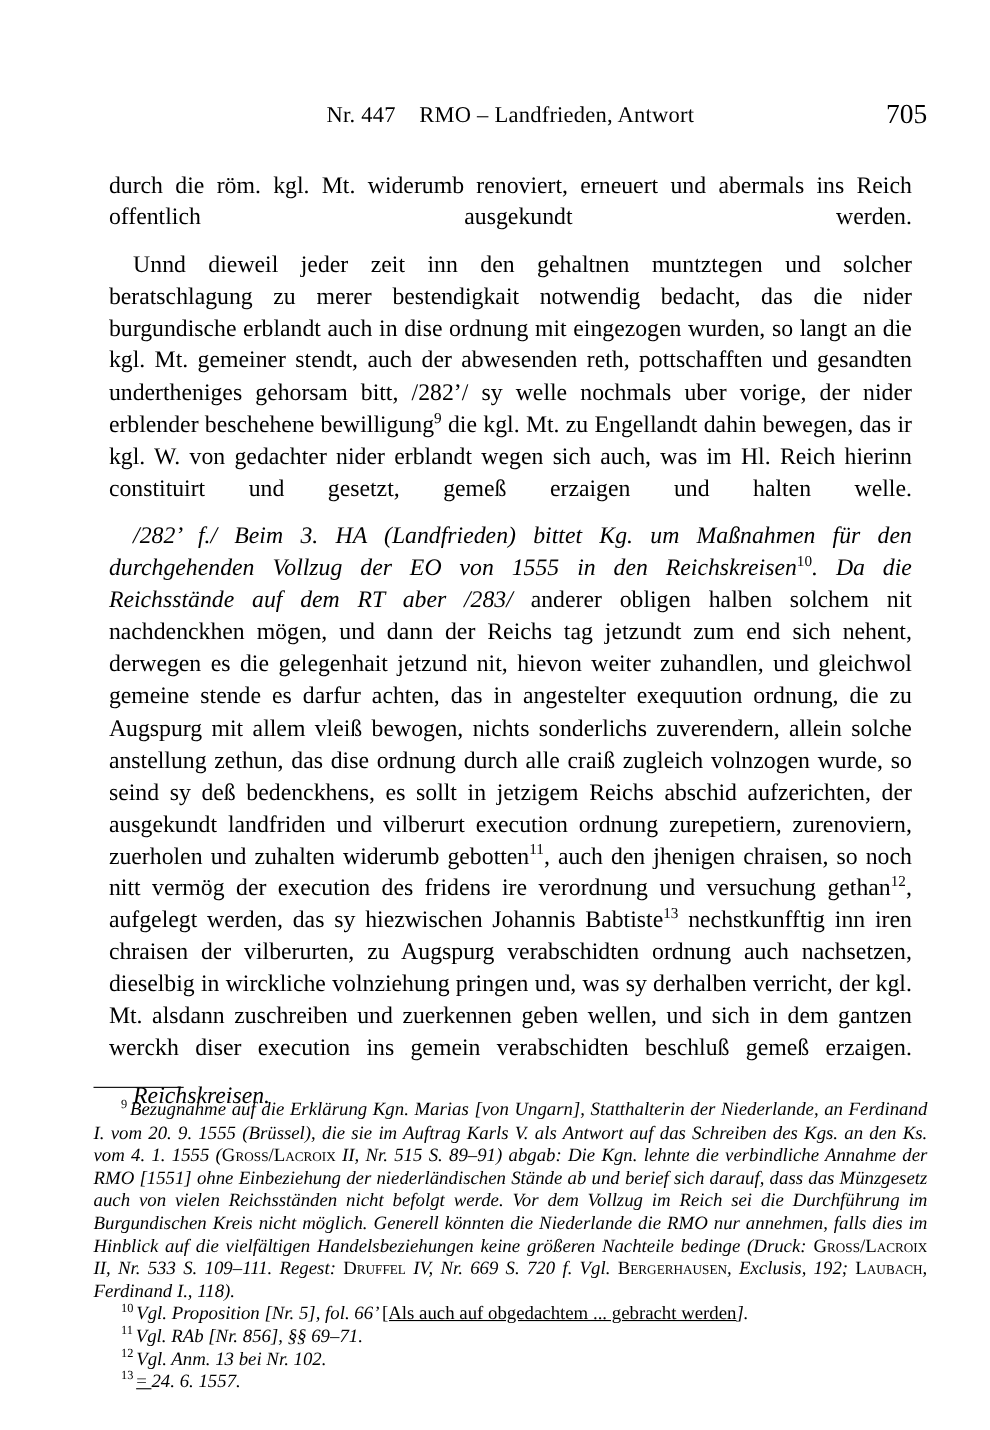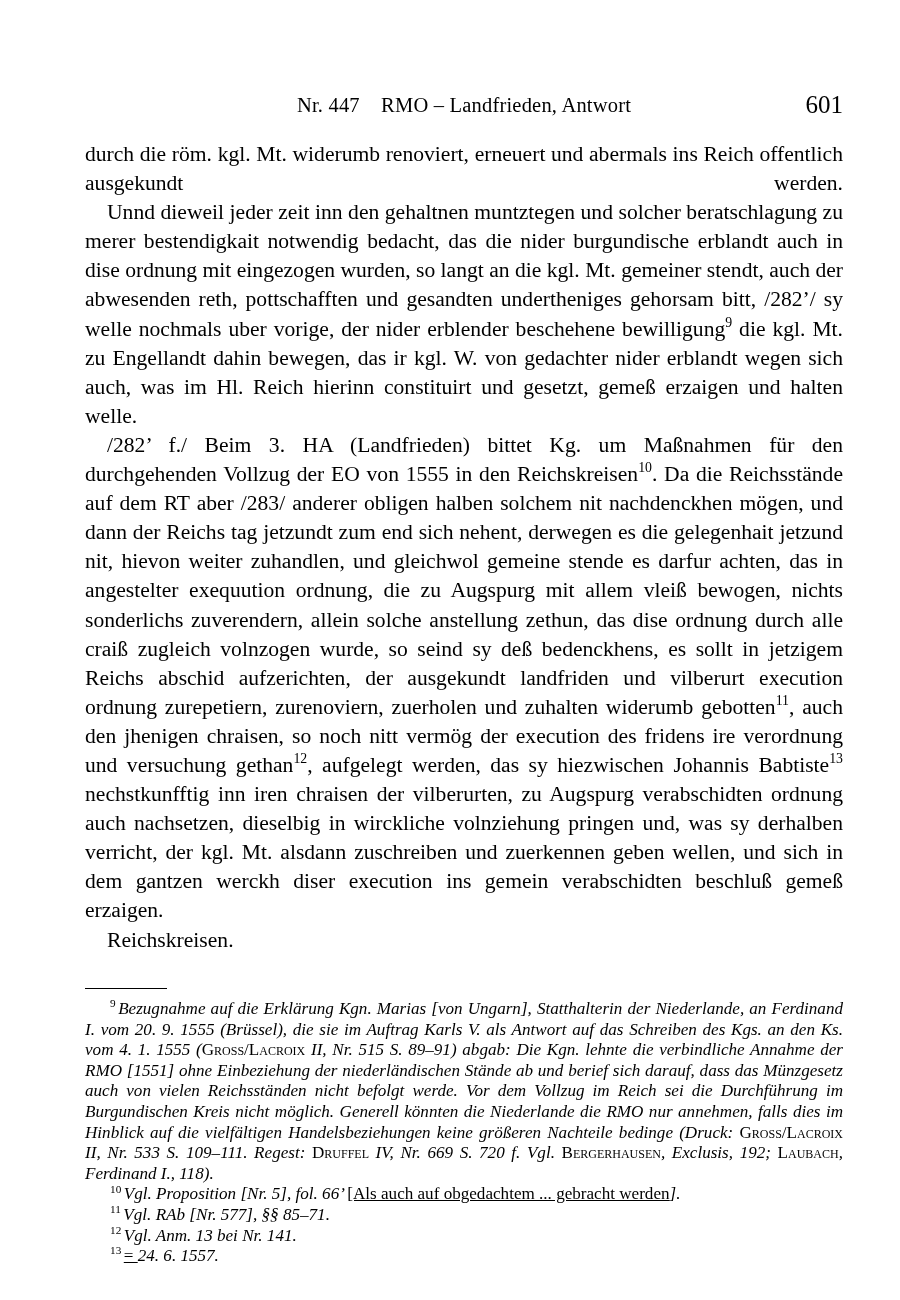--- a/index.html
+++ b/index.html
@@ -55,33 +55,34 @@
     left: 85px;
     top: 124px;
     width: 758px;
     font-size: 21.6px;
     line-height: 29.1px;
     text-align: justify;
     text-justify: inter-word;
     hyphens: none;
   }
   .body-block p {
-    margin: 0;
+    margin: 14px;
   }
   .para-indent {
     text-indent: 22px;
   }
   .para-flush {
     text-indent: 0;
   }
   
   .justify-all {
     text-align-last: justify;
   }
   .italic {
+    font-style: italic;
   }
   sup {
     font-size: 0.64em;
     line-height: 0;
     vertical-align: 0.62em;
   }
 
   
   .footnote-rule {
     position: absolute;
@@ -125,37 +126,37 @@
     text-decoration: underline;
   }
 </style>
 </head>
 <body>
 
 <div class="page">
 
   <div class="running-head">
     <div class="running-head-title">Nr. 447    RMO – Landfrieden, Antwort</div>
-    <div class="running-head-folio">601</div>
+    <div class="running-head-folio">705</div>
   </div>
 
   <div class="body-block">
 
     <p class="para-flush justify-all"><span>durch die röm. kgl. Mt. widerumb renoviert, erneuert und abermals ins Reich offentlich ausgekundt werden.</span></p>
 
     <p class="para-indent justify-all"><span>Unnd dieweil jeder zeit inn den gehaltnen muntztegen und solcher beratschlagung zu merer bestendigkait notwendig bedacht, das die nider burgundische erblandt auch in dise ordnung mit eingezogen wurden, so langt an die kgl. Mt. gemeiner stendt, auch der abwesenden reth, pottschafften und gesandten undertheniges gehorsam bitt, /282’/ sy welle nochmals uber vorige, der nider erblender beschehene bewilligung</span><sup>9</sup><span> die kgl. Mt. zu Engellandt dahin bewegen, das ir kgl. W. von gedachter nider erblandt wegen sich auch, was im Hl. Reich hierinn constituirt und gesetzt, gemeß erzaigen und halten welle.</span></p>
 
     <p class="para-indent justify-all"><span class="italic">/282’ f./ Beim 3. HA (Landfrieden) bittet Kg. um Maßnahmen für den durchgehenden Vollzug der EO von 1555 in den Reichskreisen</span><sup>10</sup><span class="italic">. Da die Reichsstände auf dem RT aber /283/ </span><span>anderer obligen halben solchem nit nachdenckhen mögen, und dann der Reichs tag jetzundt zum end sich nehent, derwegen es die gelegenhait jetzund nit, hievon weiter zuhandlen, und gleichwol gemeine stende es darfur achten, das in angestelter exequution ordnung, die zu Augspurg mit allem vleiß bewogen, nichts sonderlichs zuverendern, allein solche anstellung zethun, das dise ordnung durch alle craiß zugleich volnzogen wurde, so seind sy deß bedenckhens, es sollt in jetzigem Reichs abschid aufzerichten, der ausgekundt landfriden und vilberurt execution ordnung zurepetiern, zurenoviern, zuerholen und zuhalten widerumb gebotten</span><sup>11</sup><span>, auch den jhenigen chraisen, so noch nitt vermög der execution des fridens ire verordnung und versuchung gethan</span><sup>12</sup><span>, aufgelegt werden, das sy hiezwischen Johannis Babtiste</span><sup>13</sup><span> nechstkunfftig inn iren chraisen der vilberurten, zu Augspurg verabschidten ordnung auch nachsetzen, dieselbig in wirckliche volnziehung pringen und, was sy derhalben verricht, der kgl. Mt. alsdann zuschreiben und zuerkennen geben wellen, und sich in dem gantzen werckh diser execution ins gemein verabschidten beschluß gemeß erzaigen.</span></p>
 
     <p class="para-indent italic"><span>Reichskreisen.</span></p>
   </div>
 
   <div class="footnote-rule"></div>
 
   <div class="footnotes" id="footnote-list">
       <p class="fn-long"><sup>9</sup><span>Bezugnahme auf die Erklärung Kgn. Marias [von Ungarn], Statthalterin der Niederlande, an Ferdinand I. vom 20. 9. 1555 (Brüssel), die sie im Auftrag Karls V. als Antwort auf das Schreiben des Kgs. an den Ks. vom 4. 1. 1555 (</span><span class="smallcaps">Gross/Lacroix</span><span> II, Nr. 515 S. 89–91) abgab: Die Kgn. lehnte die verbindliche Annahme der RMO [1551] ohne Einbeziehung der niederländischen Stände ab und berief sich darauf, dass das Münzgesetz auch von vielen Reichsständen nicht befolgt werde. Vor dem Vollzug im Reich sei die Durchführung im Burgundischen Kreis nicht möglich. Generell könnten die Niederlande die RMO nur annehmen, falls dies im Hinblick auf die vielfältigen Handelsbeziehungen keine größeren Nachteile bedinge (Druck: </span><span class="smallcaps">Gross/Lacroix</span><span> II, Nr. 533 S. 109–111. Regest: </span><span class="smallcaps">Druffel</span><span> IV, Nr. 669 S. 720 f. Vgl. </span><span class="smallcaps">Bergerhausen</span><span>, Exclusis, 192; </span><span class="smallcaps">Laubach</span><span>, Ferdinand I., 118).</span></p>
       <p><sup>10</sup><span>Vgl. Proposition [Nr. 5], fol. 66’ </span><span class="roman">[Als auch auf obgedachtem ... gebracht werden</span><span>].</span></p>
-      <p><sup>11</sup><span>Vgl. RAb [Nr. 577], §§ 85–71.</span></p>
-      <p><sup>12</sup><span>Vgl. Anm. 13 bei Nr. 141.</span></p>
+      <p><sup>11</sup><span>Vgl. RAb [Nr. 856], §§ 69–71.</span></p>
+      <p><sup>12</sup><span>Vgl. Anm. 13 bei Nr. 102.</span></p>
       <p><sup>13</sup><span class="roman">= </span><span>24. 6. 1557.</span></p>
     </div>
 
 </div>
 
 </body></html>

